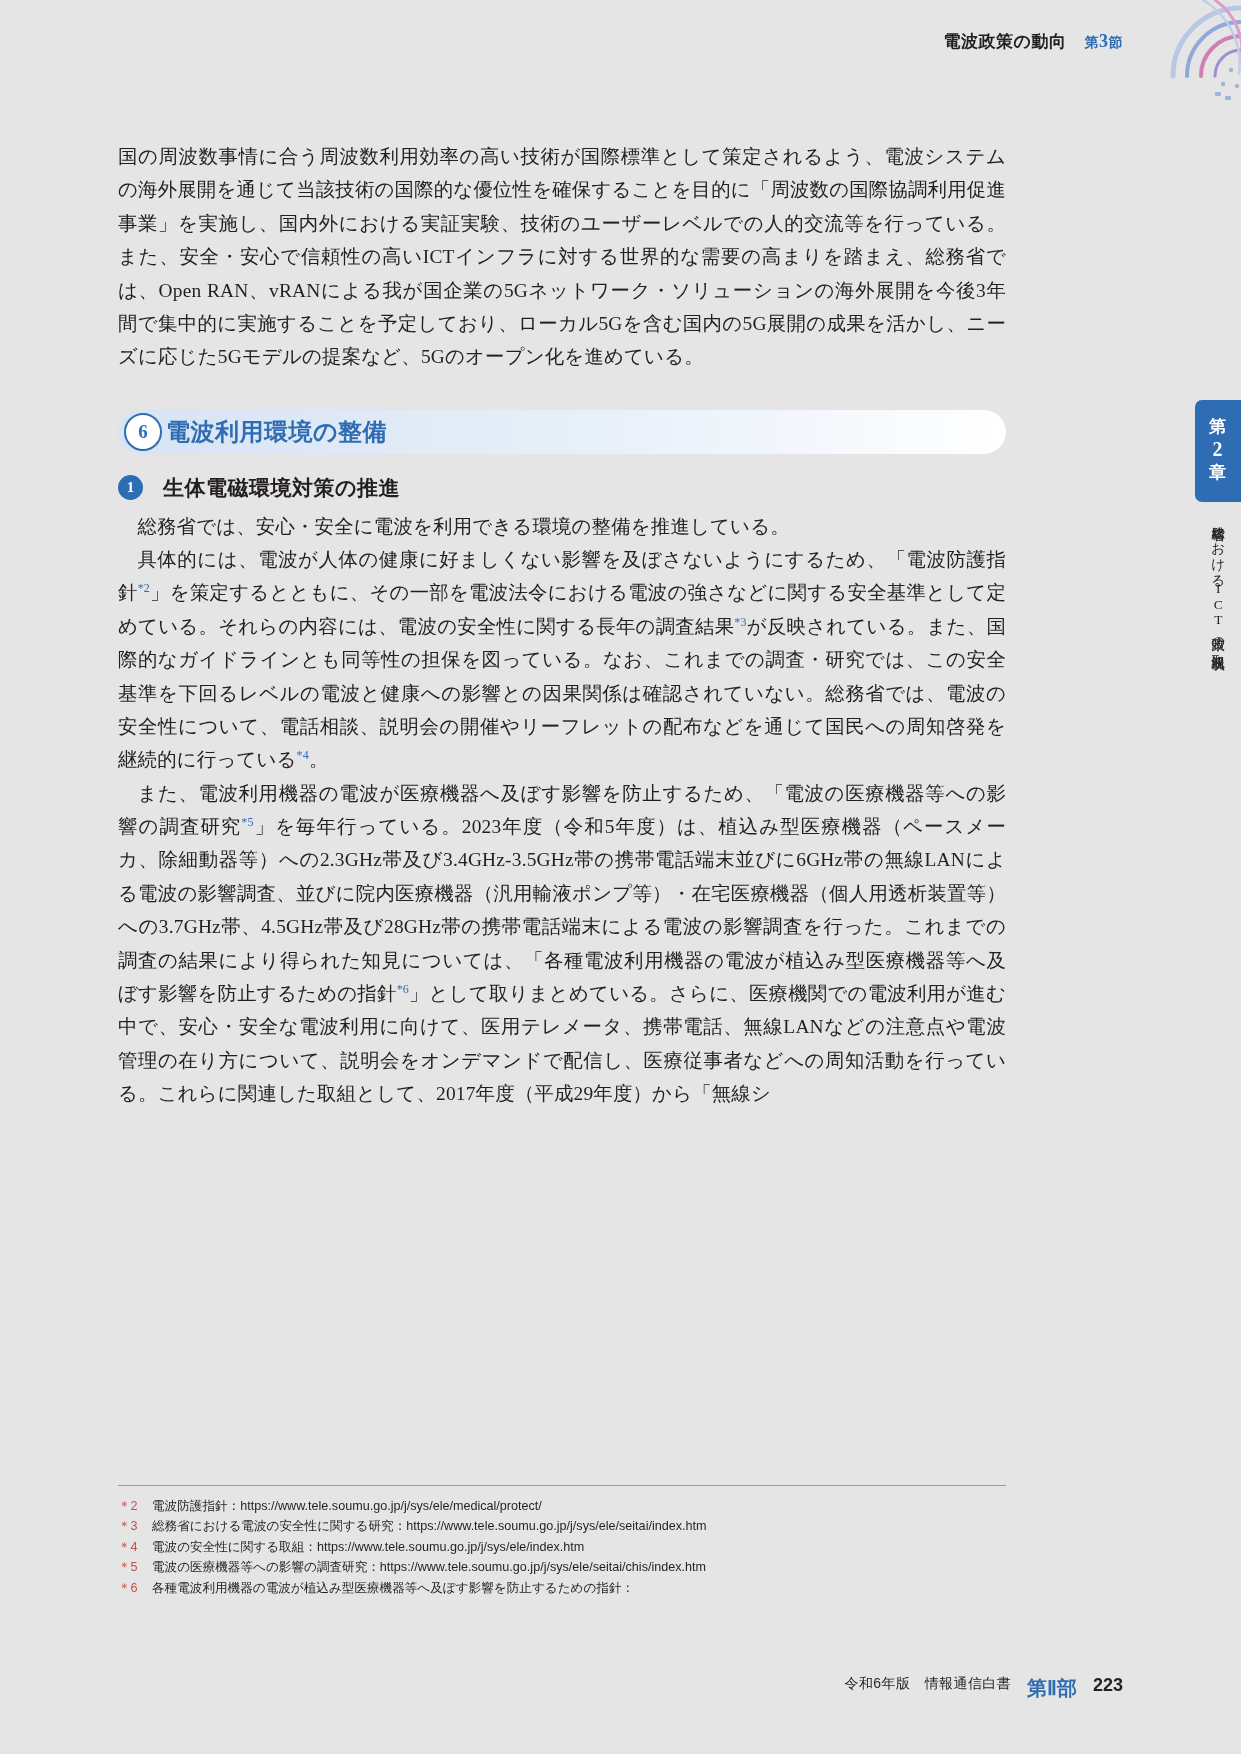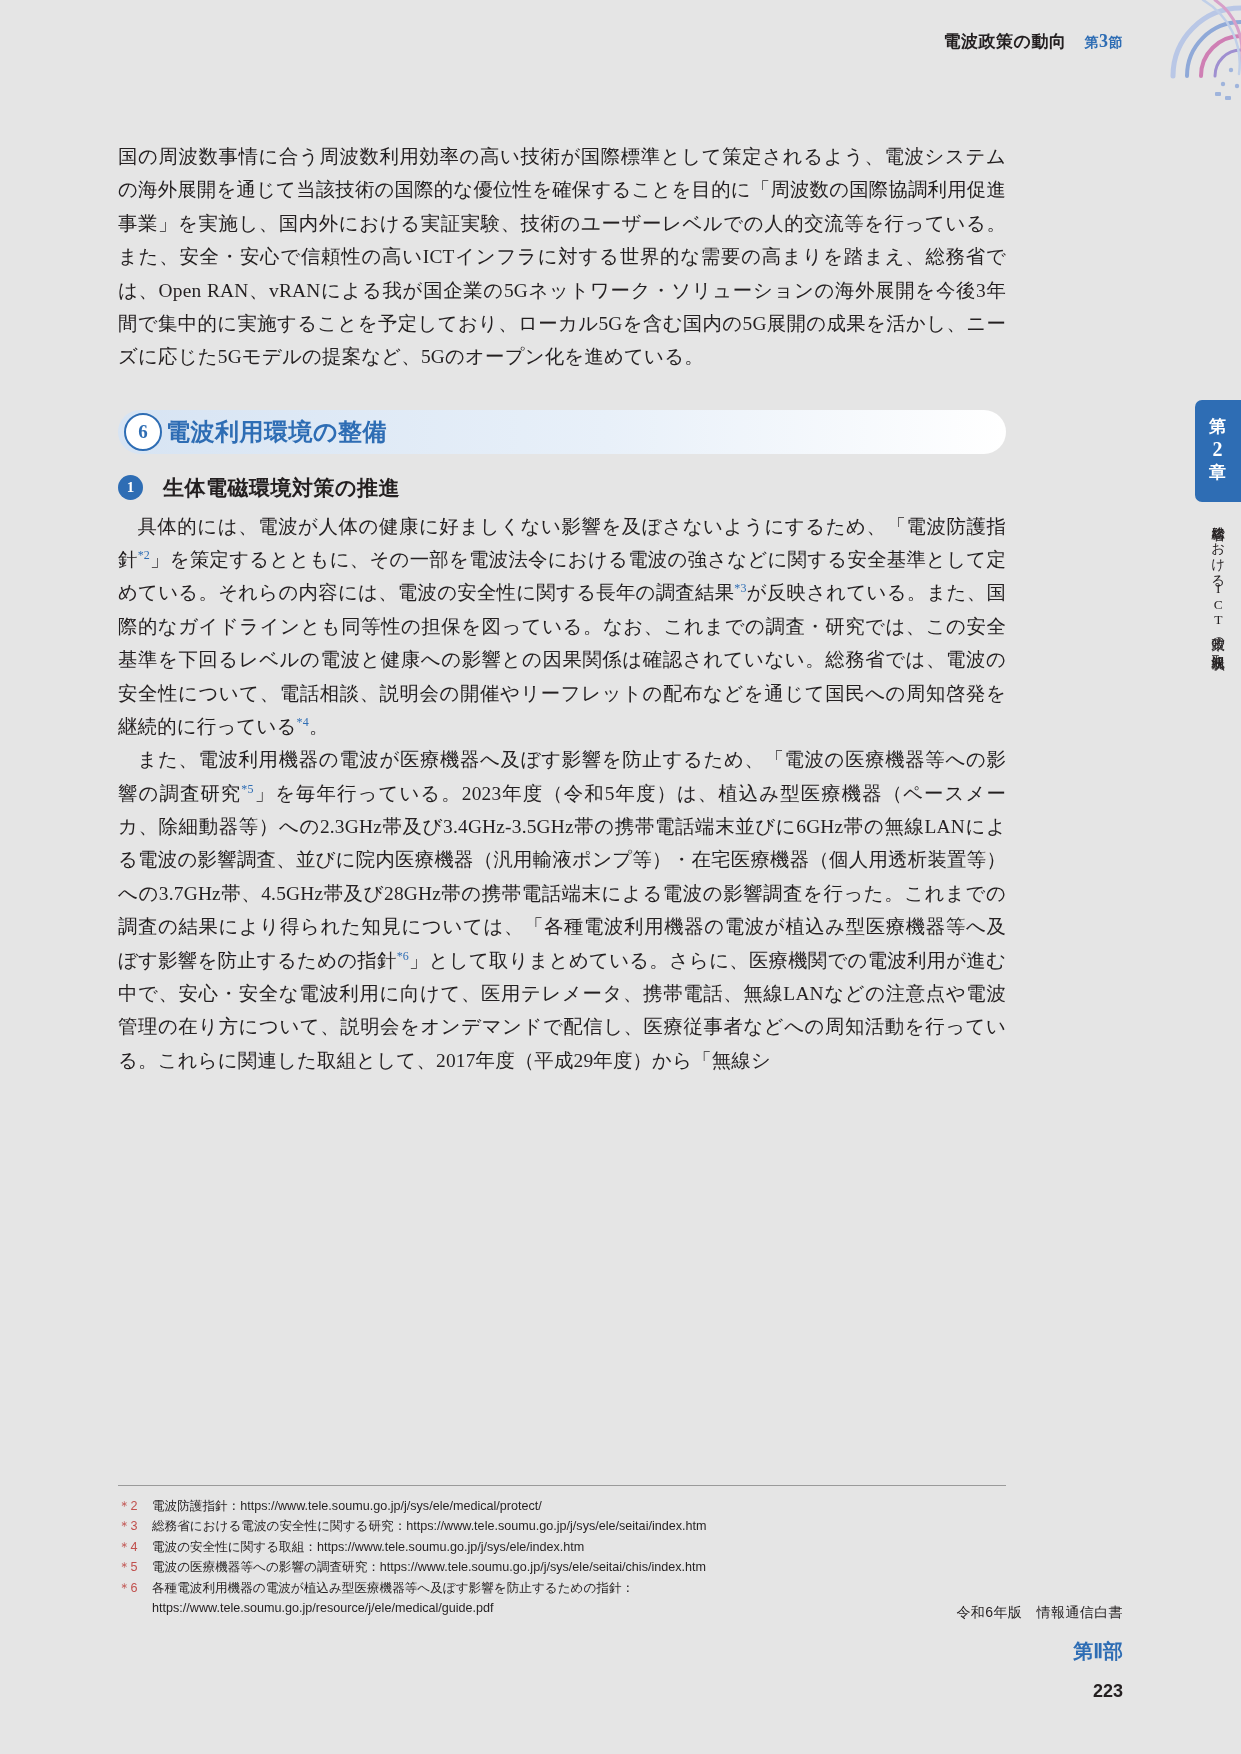--- a/index.html
+++ b/index.html
@@ -201,24 +201,23 @@
   }
   .fn-text { flex: 1; }
   .fn-cont { margin-left: 34px; font-size: 12.6px; line-height:1.62;}
 
   
   .footer {
     position: absolute;
     right: 118px;
     bottom: 52px;
     display: flex;
-    align-items: flex-end;
+    align-items: flex-start;
     gap: 16px;
     font-family: "Liberation Sans", sans-serif;
-    flex-direction: column;
   }
   .footer-text {
     font-size: 14px;
     color: #231f20;
     letter-spacing: 0.4px;
   }
   .footer-part {
     font-size: 20px;
     color: #2e6db4;
     font-weight: bold;
@@ -278,20 +277,21 @@
       <div class="circle-num">6</div>
       <div class="sec-title">電波利用環境の整備</div>
     </div>
 
     <div class="sub-head">
       <div class="badge">1</div>
       <div class="sub-title">生体電磁環境対策の推進</div>
     </div>
 
     <div class="body-block">
+      <p class="para indent">総務省では、安心・安全に電波を利用できる環境の整備を推進している。</p>
 
       <p class="para indent"><span>具体的には、電波が人体の健康に好ましくない影響を及ぼさないようにするため、「電波防護指針</span><sup class="note">*2</sup><span>」を策定するとともに、その一部を電波法令における電波の強さなどに関する安全基準として定めている。それらの内容には、電波の安全性に関する長年の調査結果</span><sup class="note">*3</sup><span>が反映されている。また、国際的なガイドラインとも同等性の担保を図っている。なお、これまでの調査・研究では、この安全基準を下回るレベルの電波と健康への影響との因果関係は確認されていない。総務省では、電波の安全性について、電話相談、説明会の開催やリーフレットの配布などを通じて国民への周知啓発を継続的に行っている</span><sup class="note">*4</sup><span>。</span></p>
 
       <p class="para indent"><span>また、電波利用機器の電波が医療機器へ及ぼす影響を防止するため、「電波の医療機器等への影響の調査研究</span><sup class="note">*5</sup><span>」を毎年行っている。2023年度（令和5年度）は、植込み型医療機器（ペースメーカ、除細動器等）への2.3GHz帯及び3.4GHz-3.5GHz帯の携帯電話端末並びに6GHz帯の無線LANによる電波の影響調査、並びに院内医療機器（汎用輸液ポンプ等）・在宅医療機器（個人用透析装置等）への3.7GHz帯、4.5GHz帯及び28GHz帯の携帯電話端末による電波の影響調査を行った。これまでの調査の結果により得られた知見については、「各種電波利用機器の電波が植込み型医療機器等へ及ぼす影響を防止するための指針</span><sup class="note">*6</sup><span>」として取りまとめている。さらに、医療機関での電波利用が進む中で、安心・安全な電波利用に向けて、医用テレメータ、携帯電話、無線LANなどの注意点や電波管理の在り方について、説明会をオンデマンドで配信し、医療従事者などへの周知活動を行っている。これらに関連した取組として、2017年度（平成29年度）から「無線シ</span></p>
     </div>
 
   </div>
 
   <div class="footnotes">
     <hr class="fn-rule">
@@ -308,21 +308,20 @@
       <span class="fn-text">電波の安全性に関する取組：https://www.tele.soumu.go.jp/j/sys/ele/index.htm</span>
     </div>
     <div class="fn-row">
       <span class="fn-mark">＊5</span>
       <span class="fn-text">電波の医療機器等への影響の調査研究：https://www.tele.soumu.go.jp/j/sys/ele/seitai/chis/index.htm</span>
     </div>
     <div class="fn-row">
       <span class="fn-mark">＊6</span>
       <span class="fn-text">各種電波利用機器の電波が植込み型医療機器等へ及ぼす影響を防止するための指針：</span>
     </div>
-    <div class="fn-cont">https://www.tele.soumu.go.jp/resource/j/ele/medical/guide.pdf</div>
   </div>
 
   <div class="footer">
     <span class="footer-text">令和6年版　情報通信白書</span>
     <span class="footer-part">第Ⅱ部</span>
     <span class="footer-page">223</span>
   </div>
 
 </div>
 

